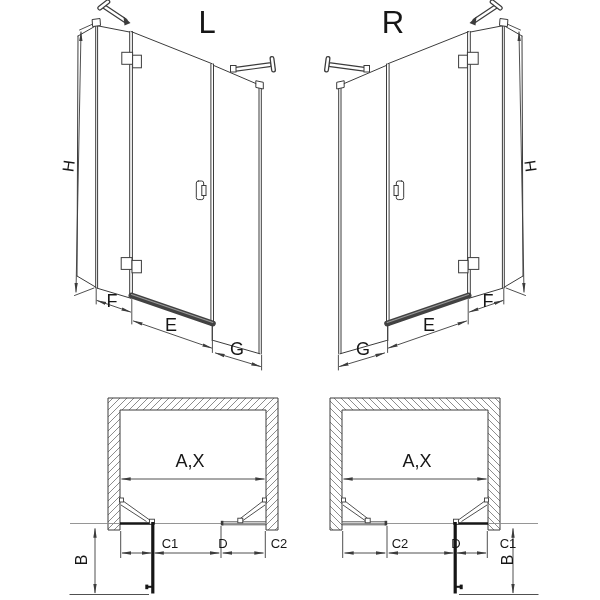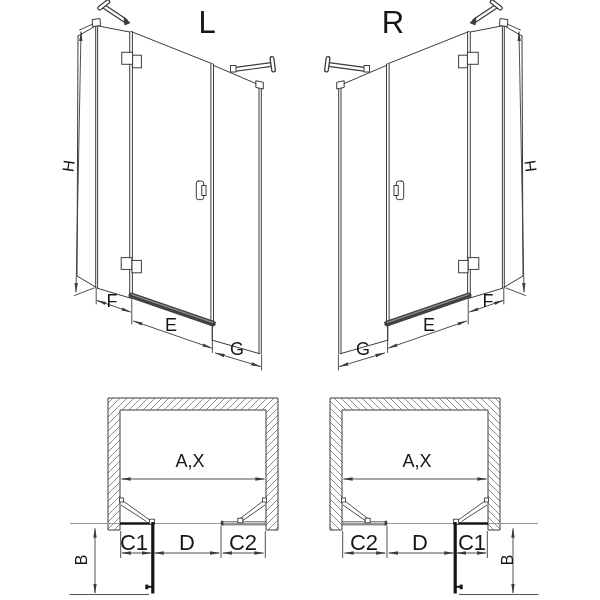--- a/index.html
+++ b/index.html
@@ -10,21 +10,21 @@
   #stage svg{position:absolute;left:0;top:0;}
   .lbl{
     position:absolute;color:#161616;white-space:nowrap;line-height:1;
     transform:translate(-50%,-50%);
   }
   .lbl.rot{transform:translate(-50%,-50%) rotate(-90deg);}
   .lbl.rotL{transform:translate(-50%,-50%) rotate(-82deg);}
   .lbl.rotR{transform:translate(-50%,-50%) rotate(-98deg);}
   .variant{font-size:31px;}
   .dimBig{font-size:18px;}
-  .dimMid{font-size:22px;}
+  .dimMid{font-size:13px;margin-left:36px;}
   .dimSm{font-size:16px;}
 </style>
 </head>
 <body>
 
 <div id="stage">
 
   <svg width="600" height="600" viewBox="0 0 600 600">
     <defs>
       <marker id="ah" viewBox="0 0 10 10" refX="9.2" refY="5" markerWidth="10" markerHeight="10" markerUnits="userSpaceOnUse" orient="auto-start-reverse">

